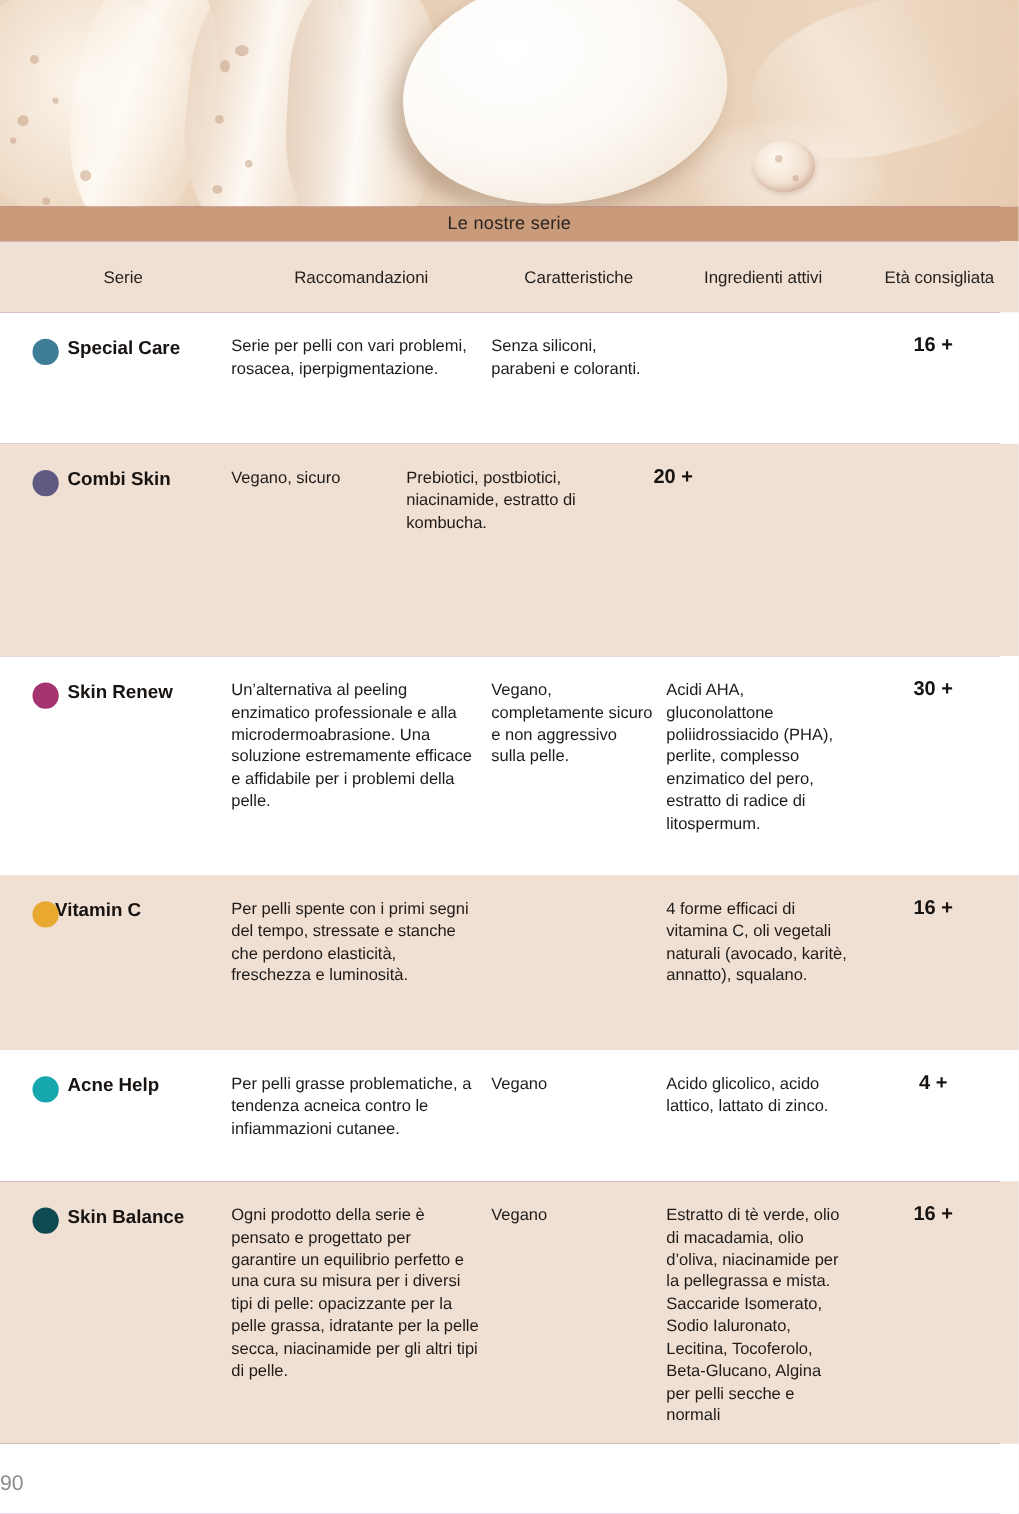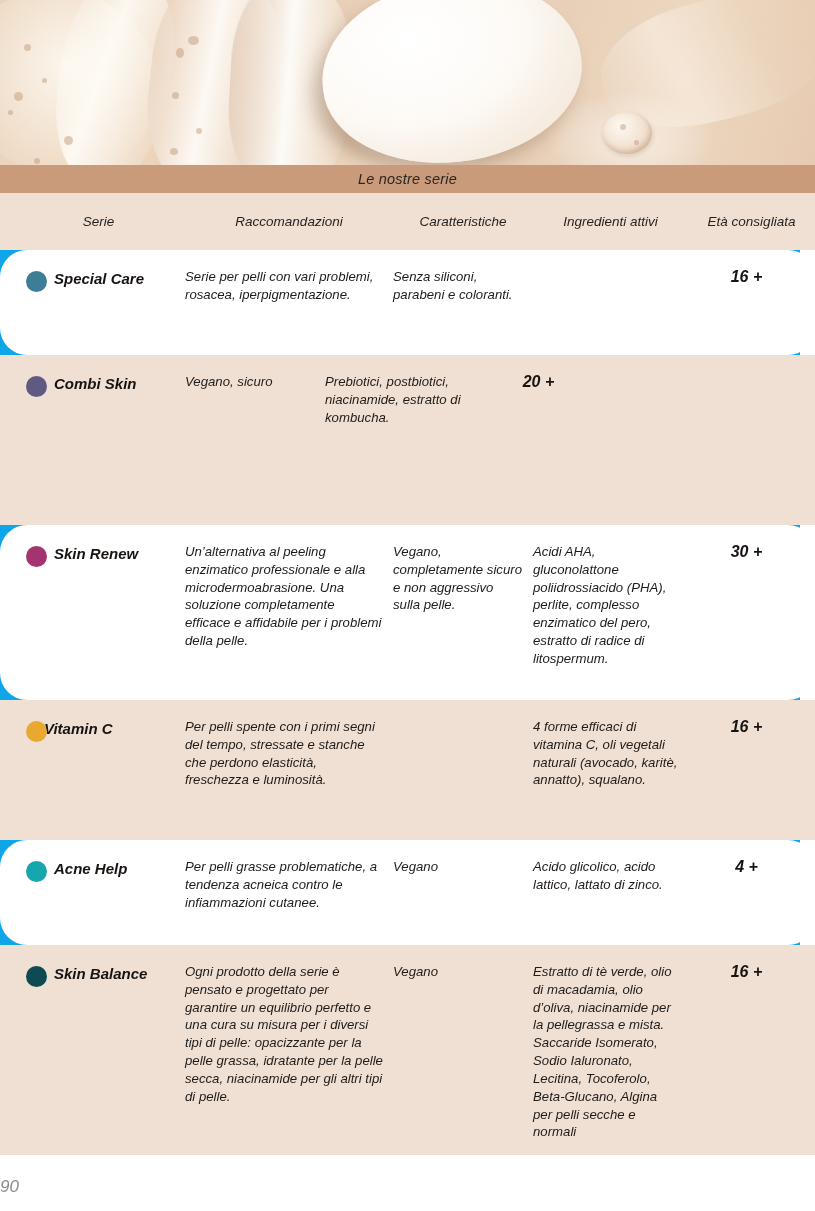--- a/index.html
+++ b/index.html
@@ -9,22 +9,21 @@
     height: 1211px;
     background: #ffffff;
     font-family: "Liberation Sans", sans-serif;
     overflow: hidden;
   }
 
   .page {
     position: relative;
     width: 800px;
     height: 1211px;
-    background: #0ea5e9;
-    font-style: italic;
+    background: #701a75;
   }
 
   
   .hero {
     position: relative;
     width: 815px;
     height: 165px;
     overflow: hidden;
     background: #e6cdb5;
   }
@@ -106,21 +105,21 @@
 
   
   .table { width: 815px; }
 
   .row {
     display: flex;
     width: 815px;
     position: relative;
   }
   .row.shaded  { background: #f0e0d3; }
-  .row.plain   { background: #ffffff; border-radius: 27px; }
+  .row.plain   { background: #ffffff; }
 
   .head-row {
     background: #f0e0d3;
     height: 57px;
     align-items: center;
   }
 
   
   .c-serie   { width: 185px; padding-left: 54px; }
   .c-racc    { width: 208px; }
@@ -257,21 +256,21 @@
       <div class="cell c-car">Vegano, sicuro</div>
       <div class="cell c-ingr">Prebiotici, postbiotici, niacinamide, estratto di kombucha.</div>
       <div class="cell c-eta">20 +</div>
     </div>
 
     <div class="row plain r2">
       <div class="cell c-serie">
         <span class="dot" style="background:#a33470"></span>
         <span class="serie-name">Skin Renew</span>
       </div>
-      <div class="cell c-racc">Un’alternativa al peeling enzimatico professionale e alla microdermoabrasione. Una soluzione completamente efficace e affidabile per i problemi della pelle.</div>
+      <div class="cell c-racc">Un’alternativa al peeling enzimatico professionale e alla microdermoabrasione. Una soluzione estremamente efficace e affidabile per i problemi della pelle.</div>
       <div class="cell c-car">Vegano, completamente sicuro e non aggressivo sulla pelle.</div>
       <div class="cell c-ingr">Acidi AHA, gluconolattone poliidrossiacido (PHA), perlite, complesso enzimatico del pero, estratto di radice di litospermum.</div>
       <div class="cell c-eta">30 +</div>
     </div>
 
     <div class="row shaded r3">
       <div class="cell c-serie">
         <span class="dot" style="background:#e9a930"></span>
         <span class="serie-name">Vitamin C</span>
       </div>

